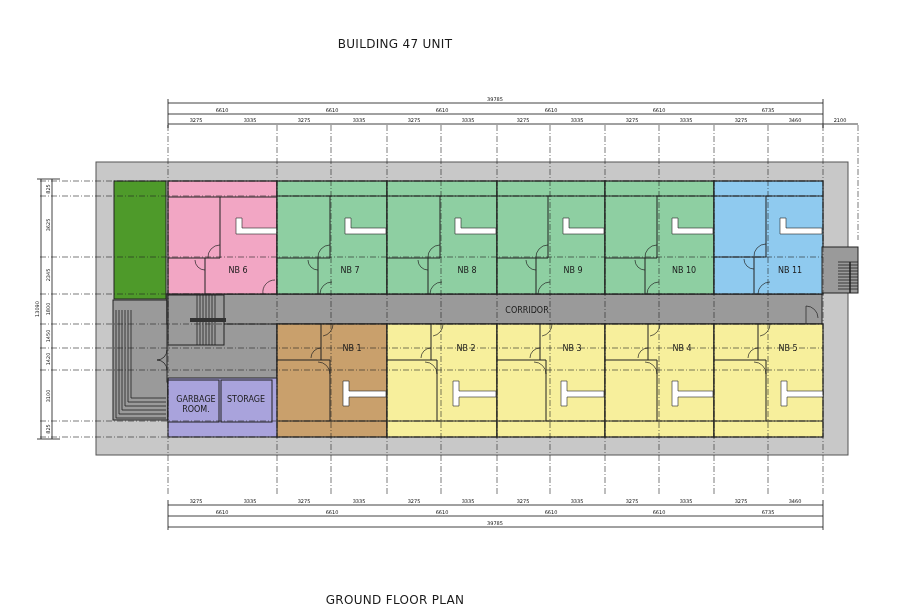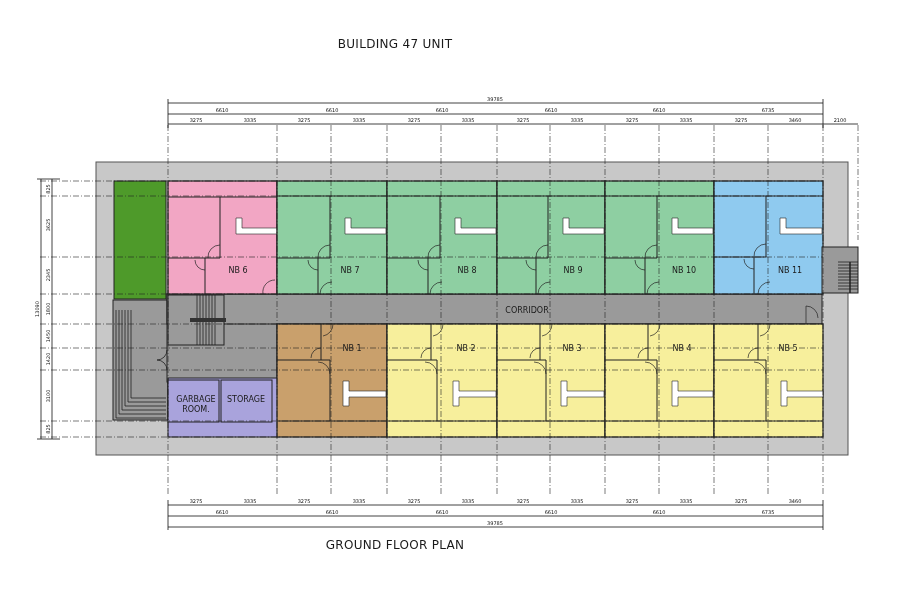--- a/index.html
+++ b/index.html
@@ -1,19 +1,19 @@
 <!DOCTYPE html>
 <html><head>
 <meta charset="utf-8">
 <style>
   html, body { margin: 0; padding: 0; background: #ffffff; }
   body { width: 898px; height: 610px; position: relative; overflow: hidden; font-family: "DejaVu Sans", sans-serif; }
   .title { position: absolute; left: 0; width: 790px; text-align: center; font-size: 12px; letter-spacing: 0.3px; color: #1a1a1a; font-weight: normal; }
   #top-title { top: 37px; }
-  #bottom-title { top: 538px; }
+  #bottom-title { top: 593px; }
   svg { position: absolute; left: 0; top: 0; }
   .dim { font-size: 5px; fill: #111; font-family: "DejaVu Sans", sans-serif; }
   .room-label { font-size: 8px; fill: #1a1a1a; font-family: "DejaVu Sans", sans-serif; }
   .room-label-sm { font-size: 8px; fill: #1a1a1a; font-family: "DejaVu Sans", sans-serif; }
 </style>
 </head>
 <body>
 
 <div id="top-title" class="title">BUILDING 47 UNIT</div>
 <div id="bottom-title" class="title">GROUND FLOOR PLAN</div>

